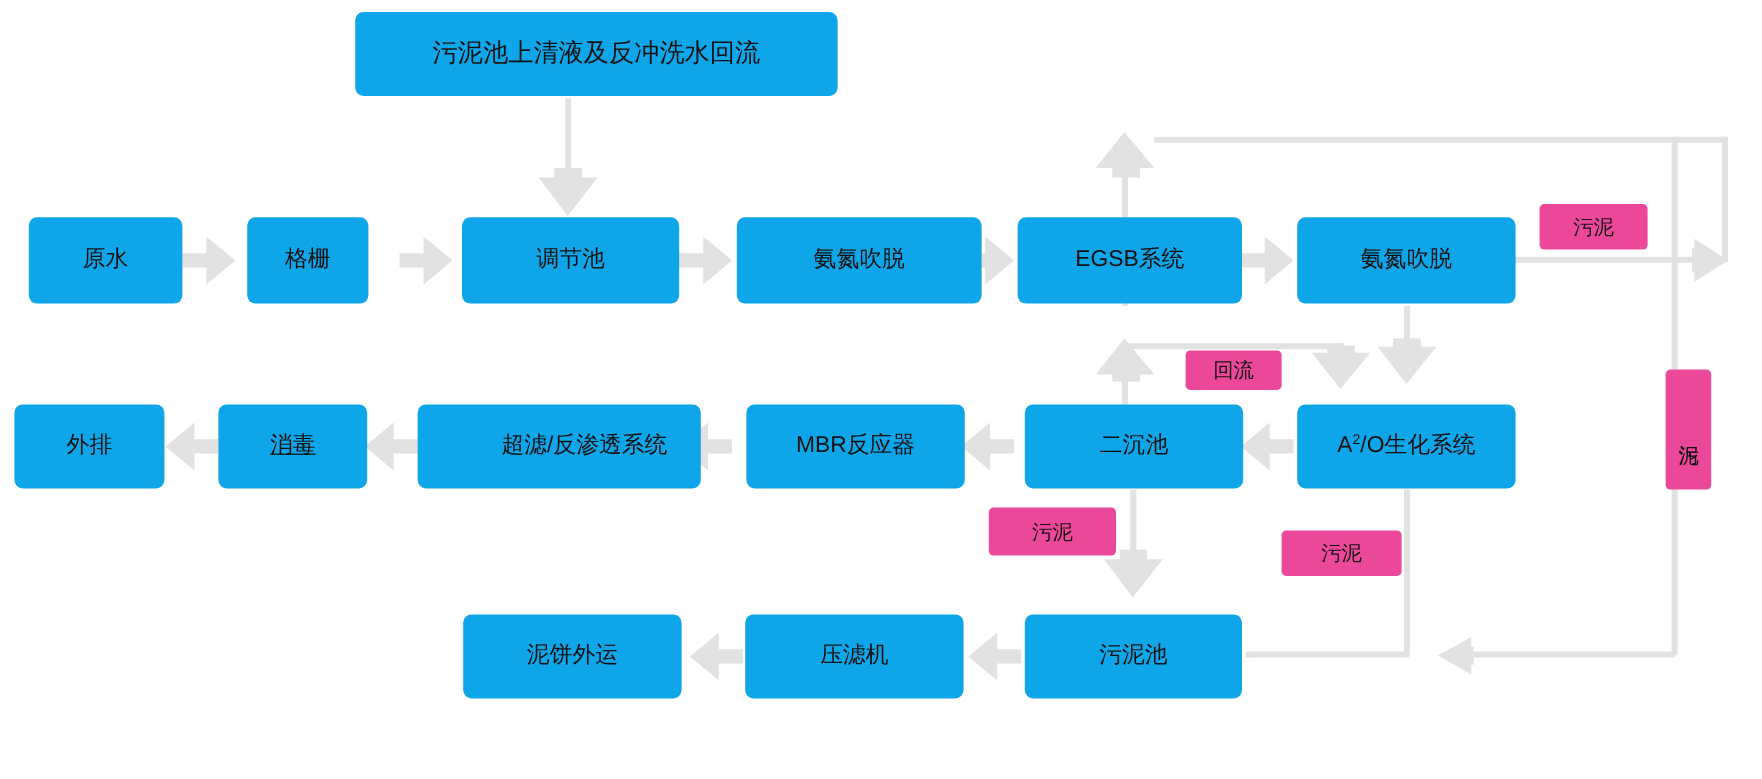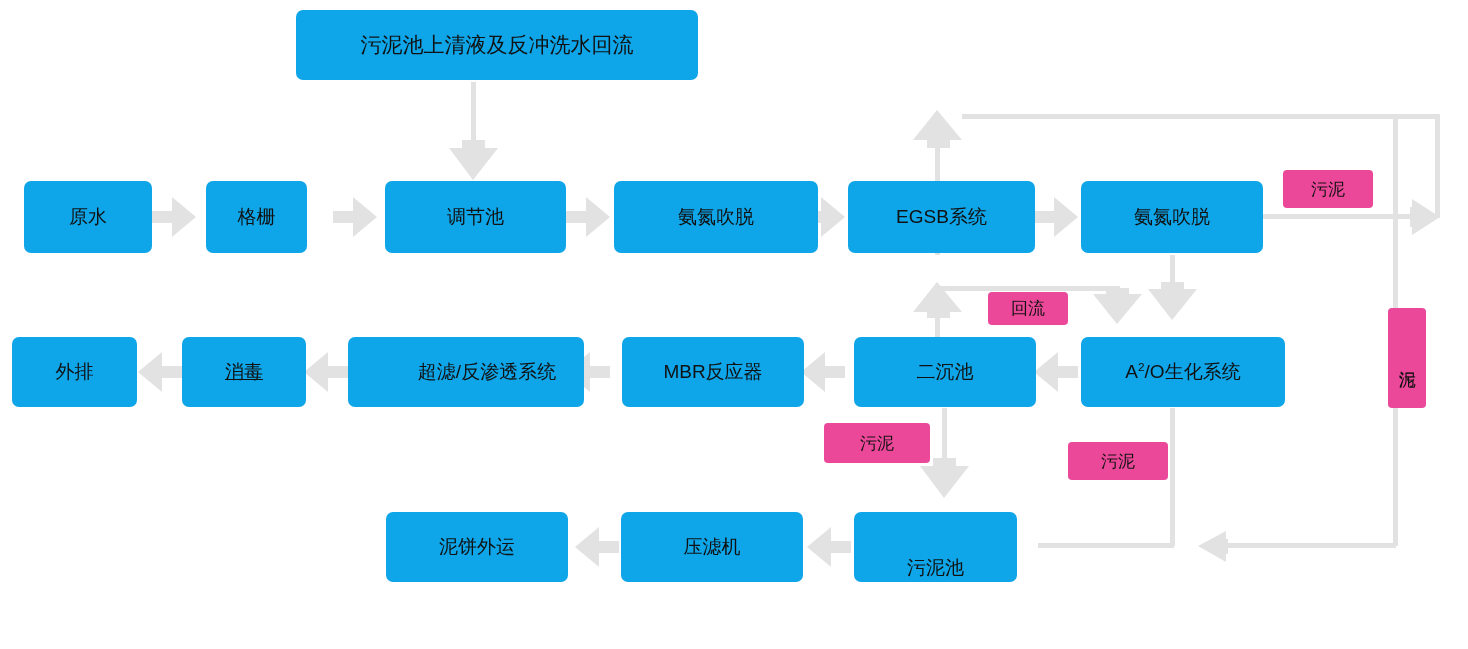--- a/index.html
+++ b/index.html
@@ -220,33 +220,33 @@
   </div>
 
   <div class="node" style="left:622px; top:337px; width:182px; height:70px;text-align:right;">
     <span>MBR反应器</span>
   </div>
 
   <div class="node" style="left:854px; top:337px; width:182px; height:70px;">
     <span>二沉池</span>
   </div>
 
-  <div class="node" style="left:1081px; top:337px; width:204px; height:70px;">
+  <div class="node" style="left:1081px; top:337px; width:182px; height:70px;">
     <span id="ao-label-span">A<sup>2</sup>/O生化系统</span>
   </div>
 
   <div class="node" style="left:386px; top:512px; width:182px; height:70px;text-align:right;">
     <span>泥饼外运</span>
   </div>
 
   <div class="node" style="left:621px; top:512px; width:182px; height:70px;">
     <span>压滤机</span>
   </div>
 
-  <div class="node" style="left:854px; top:512px; width:163px; height:70px;align-items:flex-end;">
+  <div class="node" style="left:854px; top:512px; width:181px; height:70px;">
     <span>污泥池</span>
   </div>
 
   <div class="label" style="left:1283px; top:170px; width:90px; height:38px;">
     <span>污泥</span>
   </div>
 
   <div class="label" style="left:988px; top:292px; width:80px; height:33px;">
     <span>回流</span>
   </div>

